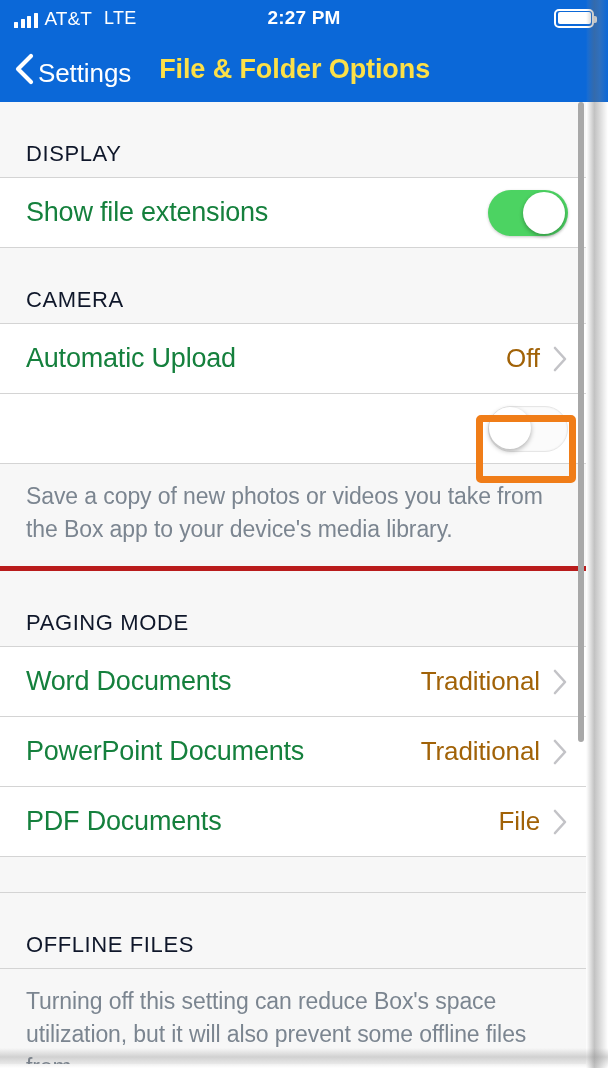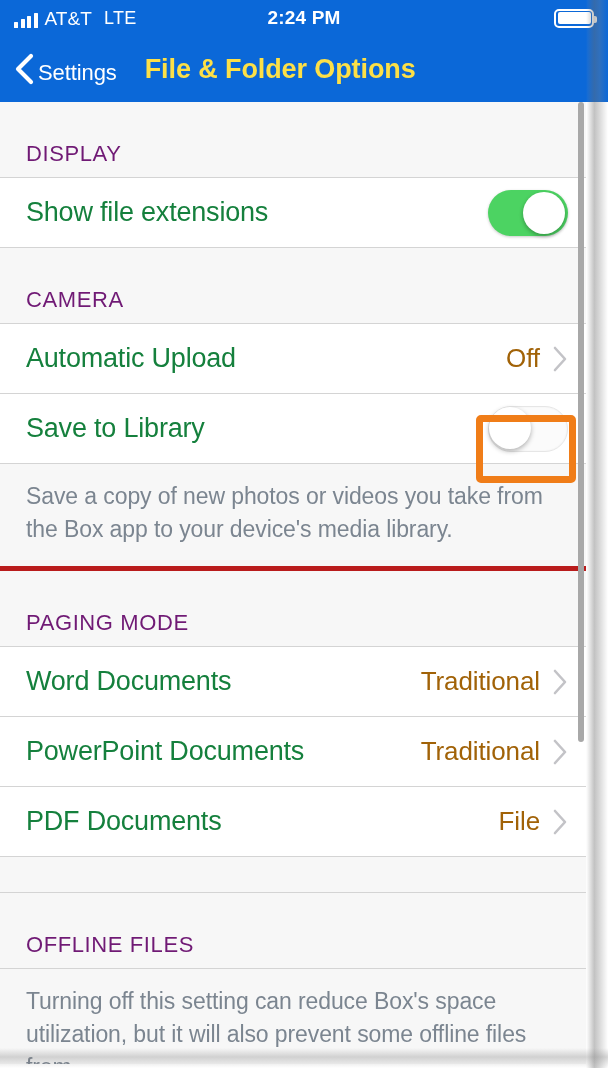--- a/index.html
+++ b/index.html
@@ -81,21 +81,21 @@
   }
   .back {
     display:flex; align-items:center; gap:3px;
     cursor:pointer;
   }
   .chev-back {
     width:22px; height:32px;
     display:block; flex:0 0 auto;
   }
   .back-label {
-    color:#ffffff; font-size:22px; line-height:32px;
+    color:#ffffff; font-size:26px; line-height:32px;
     letter-spacing:-0.1px;
     margin-top:8px;
   }
   .nav-title {
     color:#fde047; font-size:27px; font-weight:bold;
     letter-spacing:-0.1px; margin-left:28px;
   }
 
   
   .content {
@@ -103,21 +103,21 @@
     width:586px; height:962px;
     background:#ffffff;
     overflow:hidden;
   }
   .section-header {
     background:#f7f7f7;
     height:76px;
     display:flex; align-items:flex-end;
     padding:0 0 10px 26px;
     border-bottom:1px solid #d4d4d4;
-    color:#701a75;
+    color:#0f172a;
     font-size:22px;
     letter-spacing:0.6px;
   }
 
   .row {
     height:70px; background:#ffffff;
     display:flex; align-items:center;
     padding:0 18px 0 26px;
     border-bottom:1px solid #d4d4d4;
     position:relative;
@@ -212,21 +212,21 @@
     <div class="sb-left">
       <span class="signal">
         <i></i>
           <i></i>
           <i></i>
           <i></i>
       </span>
       <span class="carrier">AT&amp;T</span>
       <span class="lte">LTE</span>
     </div>
-    <div class="clock">2:24 PM</div>
+    <div class="clock">2:27 PM</div>
     <div class="sb-right">
       <span class="battery">
         <span class="lvl"></span>
       </span>
     </div>
   </div>
 
   <div class="navbar">
     <div class="back">
       <svg class="chev-back" viewBox="0 0 22 32">
@@ -256,21 +256,20 @@
       <span class="row-label">Automatic Upload</span>
       <span class="row-right">
         <span class="row-value">Off</span>
         <svg class="chev-right" viewBox="0 0 16 26">
           <polyline points="3,2 13,13 3,24" fill="none" stroke="#c3c3c7" stroke-width="2.6" stroke-linecap="round" stroke-linejoin="round"></polyline>
         </svg>
       </span>
     </div>
 
     <div class="row">
-      <span class="row-label">Save to Library</span>
       <span class="row-right">
         <span class="toggle off">
           <span class="knob"></span>
         </span>
       </span>
     </div>
 
     <div class="footer-note">Save a copy of new photos or videos you take from the Box app to your device's media library.</div>
 
     <div class="section-header">PAGING MODE</div>

